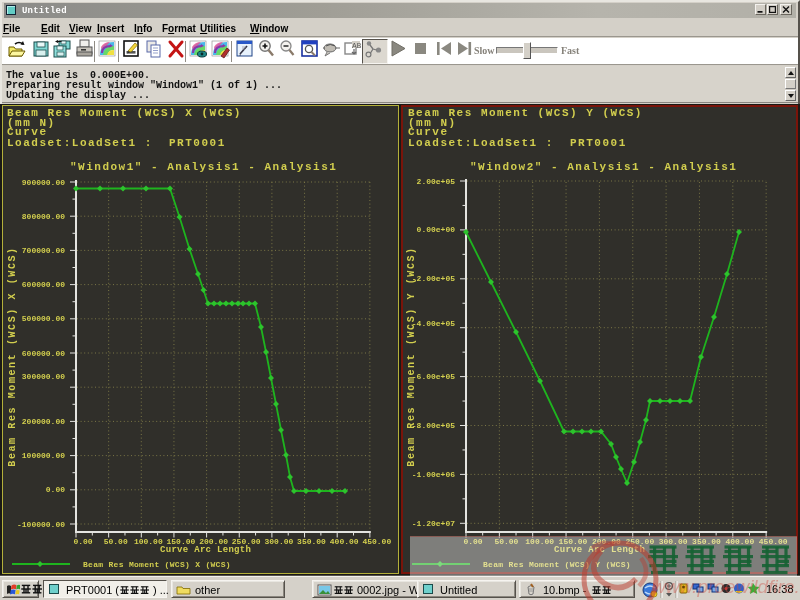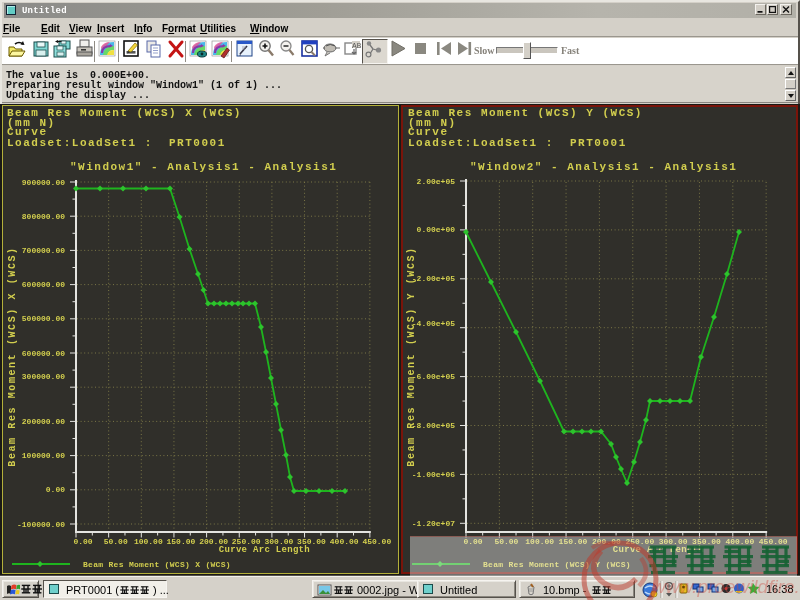--- a/index.html
+++ b/index.html
@@ -16,21 +16,21 @@
   border-bottom:1px solid #8a8680; }
 .stline { position:absolute; left:4px; font:bold 10px "Liberation Mono"; color:#111; white-space:pre; }
 .gfx { position:absolute; left:0px; top:104px; width:800px; height:472px; background:#1a1915; z-index:1; }
 .panelL { position:absolute; left:2px; top:105px; width:397px; height:469px; background:#302f2a;
   border:1px solid #b4b03a; z-index:2; }
 .panelR { position:absolute; left:401px; top:105px; width:397px; height:469px; background:#302f2a;
   border:2px solid #7a140a; z-index:2; }
 .phead { position:absolute; font:bold 11px "Liberation Mono"; letter-spacing:1.5px; color:#d2ce4e; z-index:10; white-space:pre;}
 .ylab { position:absolute; font:bold 8px "Liberation Mono"; color:#d2ce4e; text-align:right; z-index:10; }
 .xlab { position:absolute; font:bold 8px "Liberation Mono"; color:#d2ce4e; text-align:center; z-index:10; }
-.xcap { position:absolute; font:bold 9px "Liberation Mono"; letter-spacing:0.3px; color:#d2ce4e; text-align:right; z-index:10; }
+.xcap { position:absolute; font:bold 9px "Liberation Mono"; letter-spacing:0.3px; color:#d2ce4e; text-align:left; z-index:10; }
 .leg  { position:absolute; font:bold 8px "Liberation Mono"; letter-spacing:0.3px; color:#d2ce4e; z-index:10; }
 .ytit { position:absolute; font:bold 10px "Liberation Mono"; letter-spacing:1.6px; color:#d2ce4e; z-index:10;
   width:230px; text-align:center; transform:rotate(-90deg); }
 .plotsvg { position:absolute; left:0; top:0; z-index:5; }
 .tbar { position:absolute; left:0; top:576px; width:800px; height:24px; background:#d5d1c9;
   border-top:1px solid #f4f2ee; box-shadow:0 -1px 0 #55514b; z-index:50; }
 .tbtn { position:absolute; top:3px; height:18px; background:#d5d1c9; }
 .raised { border:1px solid; border-color:#f6f4f0 #55514b #55514b #f6f4f0; box-shadow:inset 1px 1px 0 #e8e6e0, inset -1px -1px 0 #8a867e; }
 .sunk { border:1px solid; border-color:#55514b #f6f4f0 #f6f4f0 #55514b; }
 .tico { position:absolute; left:5px; top:3px; width:10px; height:10px; display:block; }
@@ -562,20 +562,26 @@
           <line x1="20.9" y1="1.8" x2="28.4" y2="1.8"></line>
           <line x1="20.3" y1="5.0" x2="29.0" y2="5.0"></line>
           <line x1="20.9" y1="8.4" x2="28.4" y2="8.4"></line>
           <line x1="22.9" y1="1.8" x2="22.9" y2="8.4"></line>
           <line x1="26.5" y1="1.8" x2="26.5" y2="8.4"></line>
           <line x1="24.7" y1="5.0" x2="24.7" y2="8.4"></line>
         </g>
       </svg>
       <span class="ttxt" style="left:109px">) ...</span>
     </div>
+    <div class="tbtn raised" style="left:171px;width:114px;">
+      <svg width="15" height="12" style="position:absolute;left:4px;top:3px">
+        <path d="M1 10 L1 3 L6 3 L7 4.5 L14 4.5 L14 10 Z" fill="#f0dc60" stroke="#806a00" stroke-width="0.8"></path>
+      </svg>
+      <span class="ttxt" style="left:23px">other</span>
+    </div>
     <div class="tbtn raised" style="left:288px;width:126px;margin-left:24px;">
       <svg width="15" height="12" style="position:absolute;left:4px;top:3px">
         <rect x="1" y="1" width="13" height="10" fill="#fff" stroke="#555"></rect>
         <rect x="2" y="2" width="11" height="8" fill="#78c8e8"></rect>
         <path d="M2 10 l4 -4 l3 3 l2 -2 l2 3 Z" fill="#389038"></path>
       </svg>
       <svg width="23" height="11" style="position:absolute;left:21px;top:4px">
         <g stroke="#111" stroke-width="1.15" stroke-linecap="butt">
           <line x1="0.7" y1="1.8" x2="8.3" y2="1.8"></line>
           <line x1="0.2" y1="5.0" x2="8.8" y2="5.0"></line>

